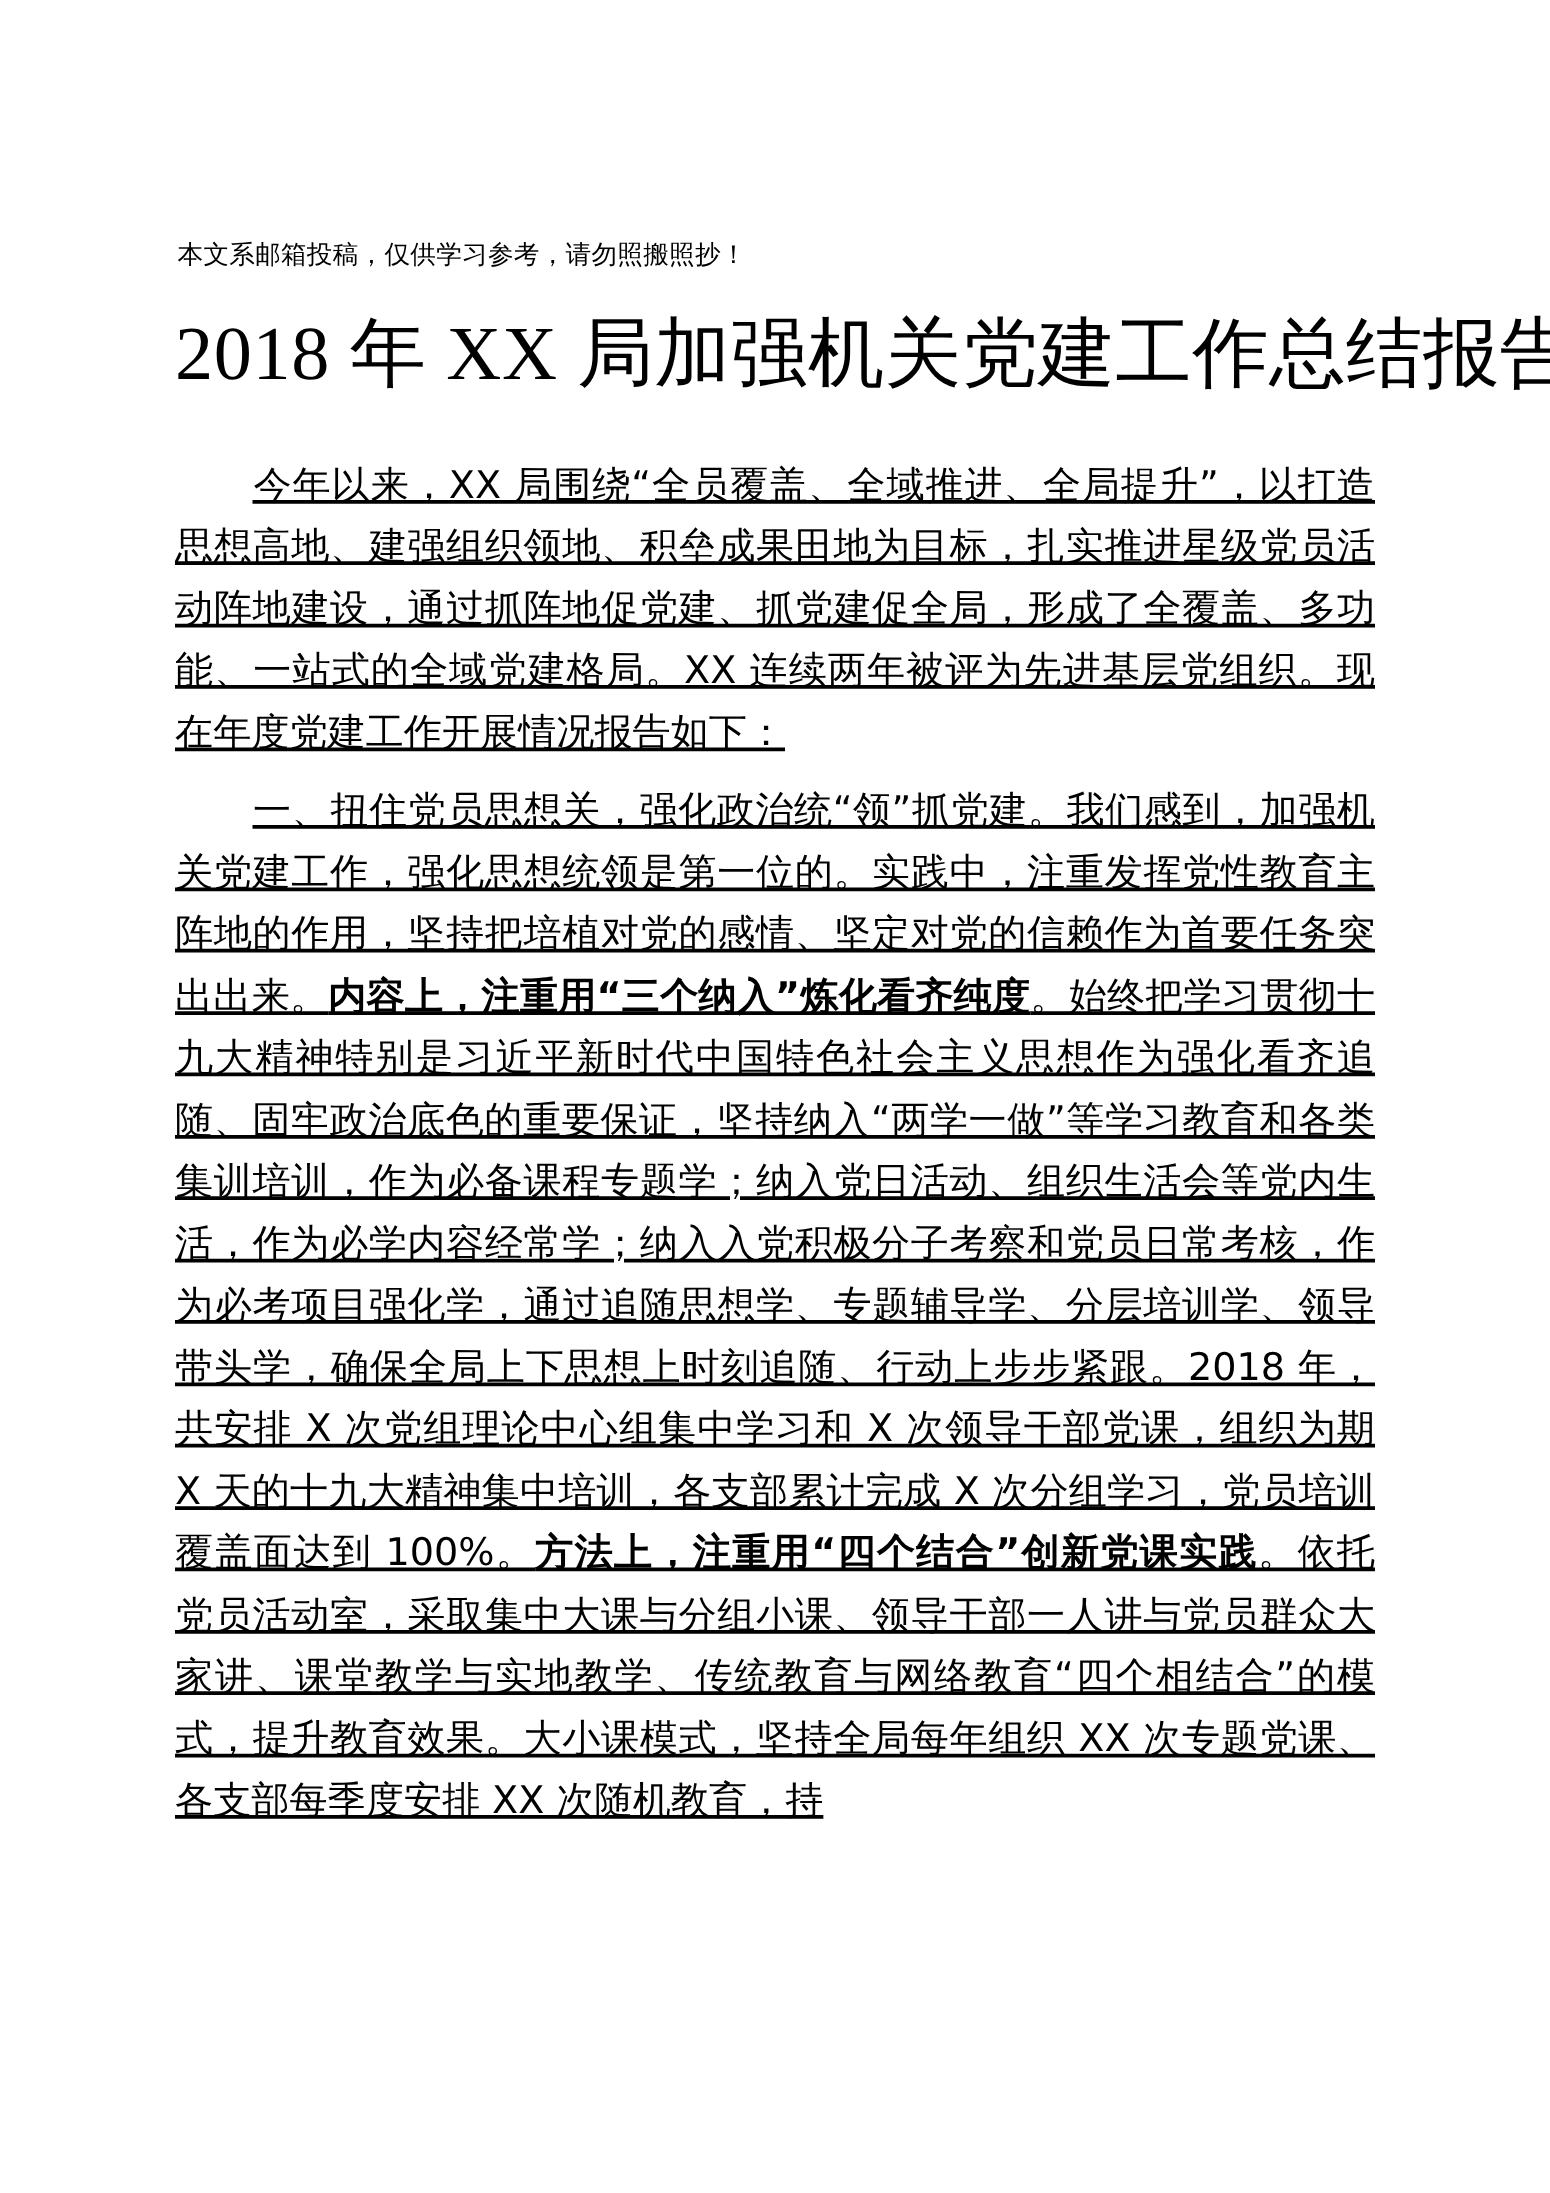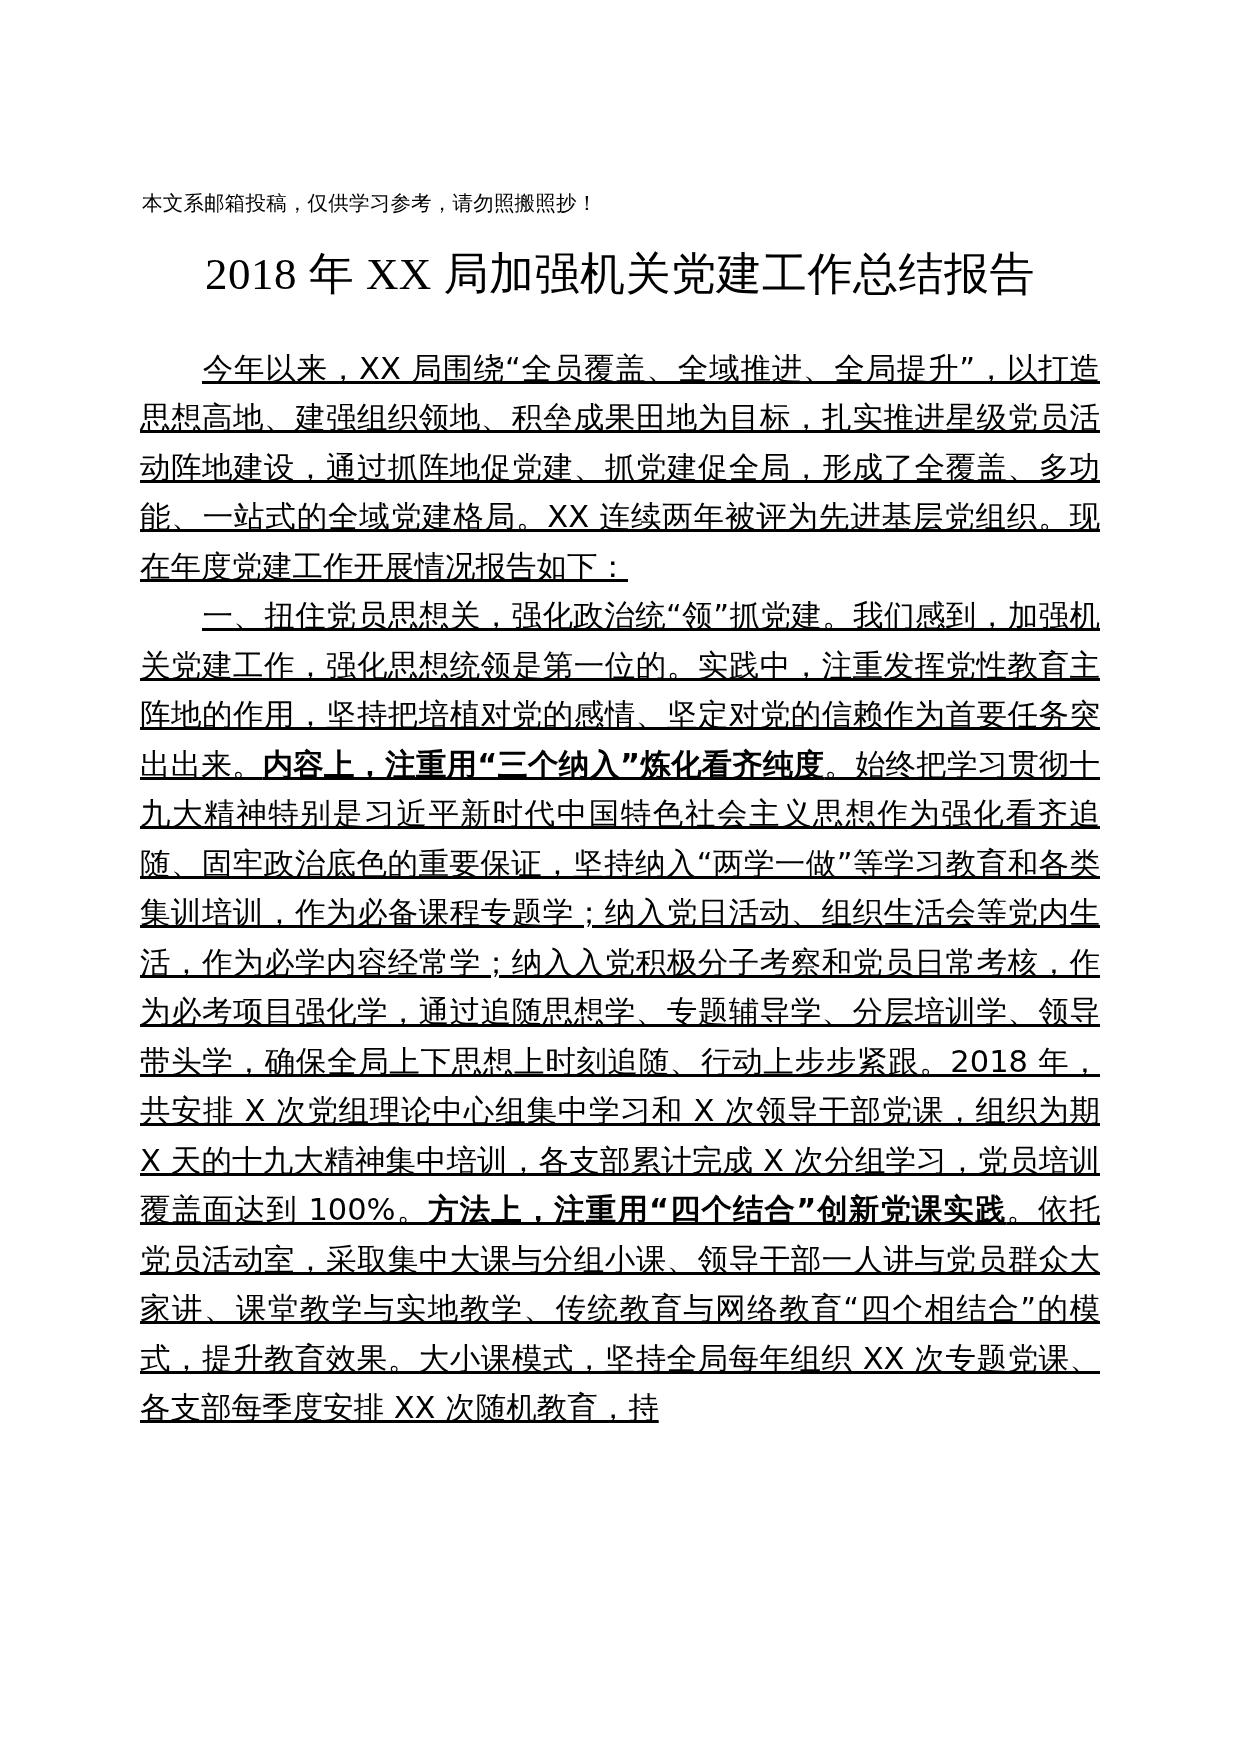--- a/index.html
+++ b/index.html
@@ -26,42 +26,42 @@
     font-family: "DejaVu Sans", "Liberation Sans", sans-serif;
     font-size: 20.5px;
     line-height: 1.35;
     letter-spacing: 0.2px;
     color: #000;
     margin: 0 0 28px 2px;
     white-space: nowrap;
   }
   .doc-title {
     font-family: "Liberation Serif", "DejaVu Serif", serif;
-    font-size: 45px;
+    font-size: 61px;
     line-height: 1.25;
     text-align: center;
     margin: 0 0 42px 0;
     font-weight: 400;
     letter-spacing: 0.5px;
     white-space: nowrap;
   }
   .body-text {
     font-family: "DejaVu Sans", "Liberation Sans", sans-serif;
     font-size: 30.5px;
     line-height: 49.5px;
     text-align: justify;
     text-align-last: left;
     text-justify: inter-character;
     margin: 0;
     letter-spacing: 0px;
     word-break: break-all;
     text-decoration: underline;
   }
   .body-text + .body-text {
-    margin-top: 0;
+    margin-top: 13px;
   }
   .indent {
     display: inline-block;
     width: 62px;
   }
   b, .bold {
     font-weight: 700;
   }
 </style>
 </head>

